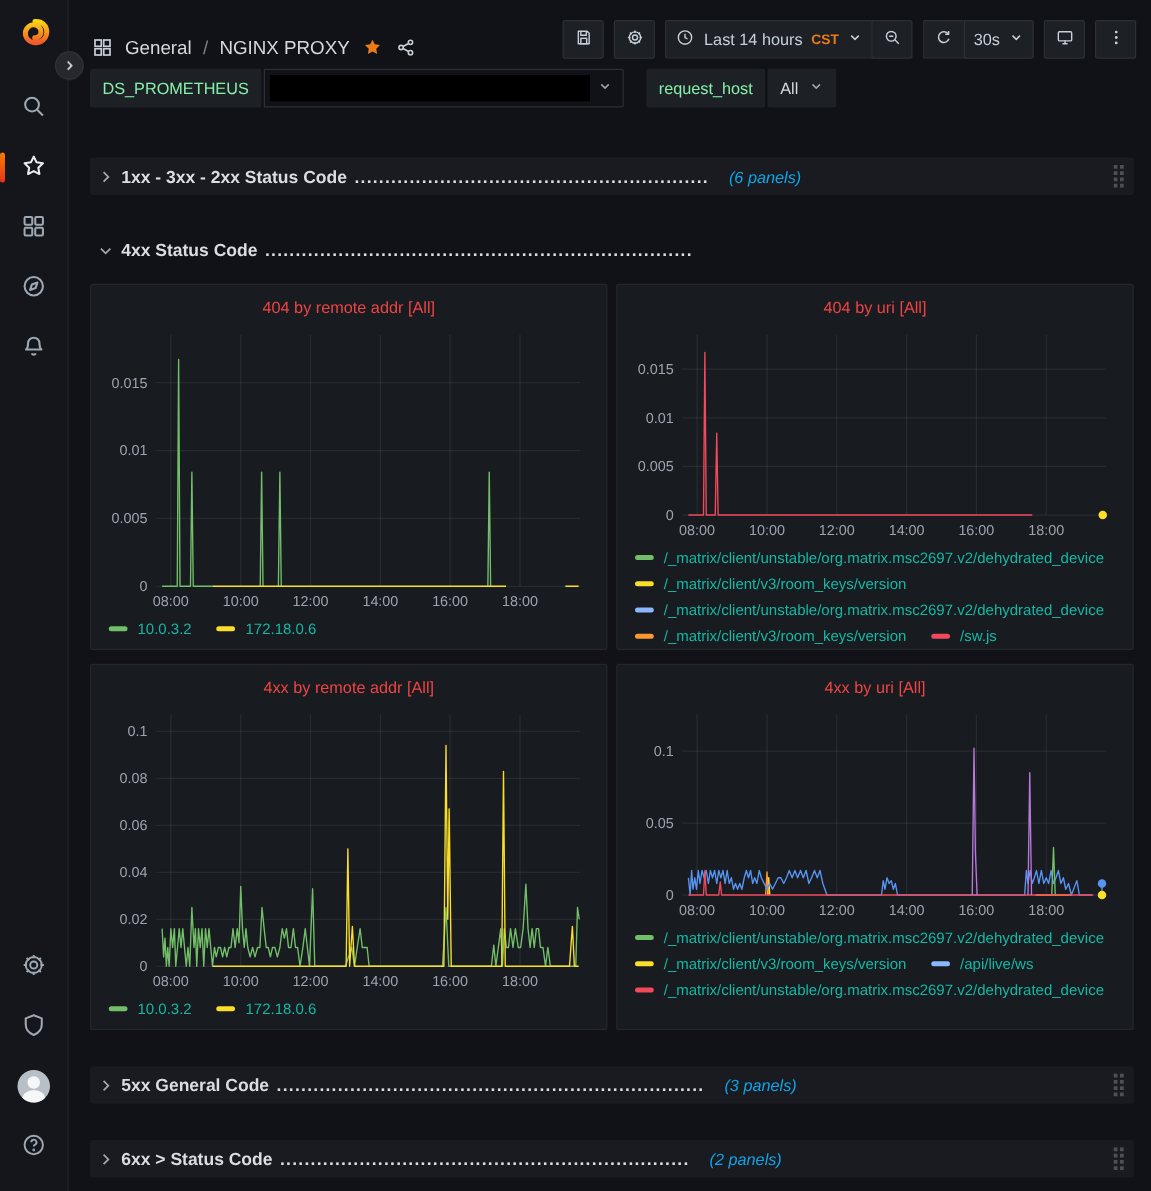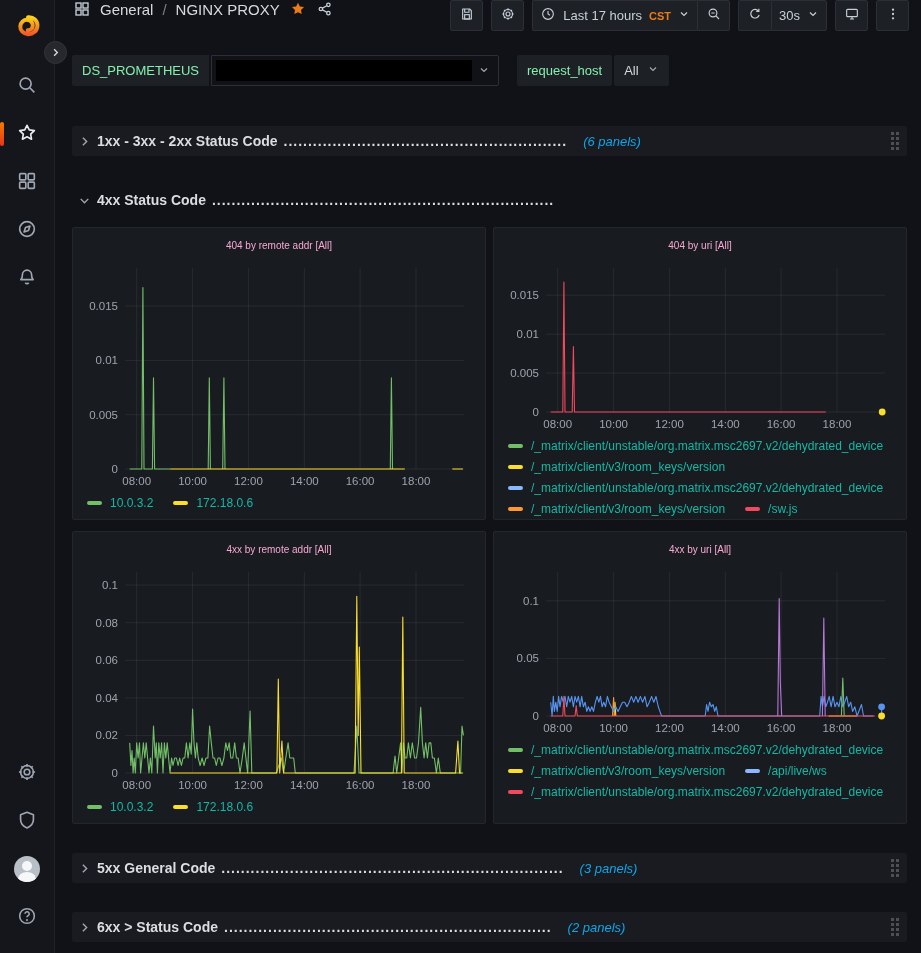--- a/index.html
+++ b/index.html
@@ -38,21 +38,21 @@
   }
   .sidebar-toggle svg { width:11px; height:11px; }
   .avatar-circle { width:26px; height:26px; border-radius:50%; background:#b9bfc7; position:relative; overflow:hidden; }
   .avatar-circle::before { content:""; position:absolute; left:8px; top:5px; width:10px; height:10px; border-radius:50%; background:#f6f7f9; }
   .avatar-circle::after  { content:""; position:absolute; left:4px; top:16px; width:18px; height:14px; border-radius:50%; background:#f6f7f9; }
 
   
   .main { margin-left:55px; height:100%; display:flex; flex-direction:column; }
 
   .topnav {
-    height:47px; display:flex; align-items:flex-start; justify-content:space-between;
+    height:47px; display:flex; align-items:flex-end; justify-content:space-between;
     padding:0 12px 0 18px; flex:none;
   }
   .breadcrumb { display:flex; align-items:center; gap:9px; font-size:15px; }
   .breadcrumb .crumb { color:#d8d9da; cursor:pointer; }
   .breadcrumb .sep { color:#7b8087; }
   .icon-btn-plain { background:none; border:none; color:#c7d0d9; cursor:pointer; display:flex; align-items:center; }
   .star-filled { color:#eb7b18; }
   .toolbar { display:flex; align-items:center; gap:8px; }
   .tb-btn {
     height:31px; min-width:33px; padding:0 7px; background:#1d2025; border:1px solid #2c2f36;
@@ -104,21 +104,21 @@
   .drag-handle i { background:#4c4f55; display:block; }
   .mb12 { margin-bottom:12px; }
   .mb8  { margin-bottom:8px; }
 
   .panel-grid { display:grid; grid-template-columns:1fr 1fr; gap:11px 7px; margin-bottom:11px; }
   .panel {
     height:293px; background:#181b1f; border:1px solid #24262d; border-radius:2px;
     padding:5px 8px 0; display:flex; flex-direction:column; overflow:hidden;
   }
   .panel-title {
-    text-align:center; font-size:10px; font-weight:500; color:#f9a8d4;
+    text-align:center; font-size:13px; font-weight:500; color:#ef4444;
     height:25px; line-height:25px; cursor:pointer; flex:none;
   }
   .chart { width:100%; flex:none; }
   .panel--tall .chart { height:233px; }
   .panel--short .chart { height:176px; }
   .legend { padding:5px 2px 0 6px; font-size:12px; color:#14b8a6; }
   .legend-row { display:flex; align-items:center; gap:20px; margin-bottom:7px; white-space:nowrap; }
   .legend-item { display:flex; align-items:center; gap:8px; cursor:pointer; }
   .swatch { width:15px; height:4px; border-radius:2px; flex:none; }
 </style>
@@ -265,21 +265,21 @@
         </span>
       </button>
       <div class="tb-group">
         <button class="tb-btn">
           <span>
             <svg viewBox="0 0 24 24" fill="none" stroke="currentColor" stroke-width="1.7">
               <circle cx="12" cy="12" r="8"></circle>
                 <path d="M12 7.5V12l3 1.8"></path>
             </svg>
           </span>
-          <span>Last 17 hours</span>
+          <span>Last 14 hours</span>
           <span class="tz">CST</span>
           <span class="caret">
             <svg viewBox="0 0 24 24" fill="none" stroke="currentColor" stroke-width="2.4">
                 <path d="M6 9l6 6 6-6"></path>
               </svg>
           </span>
         </button>
         <button class="tb-btn">
           <span>
             <svg viewBox="0 0 24 24" fill="none" stroke="currentColor" stroke-width="1.7">

